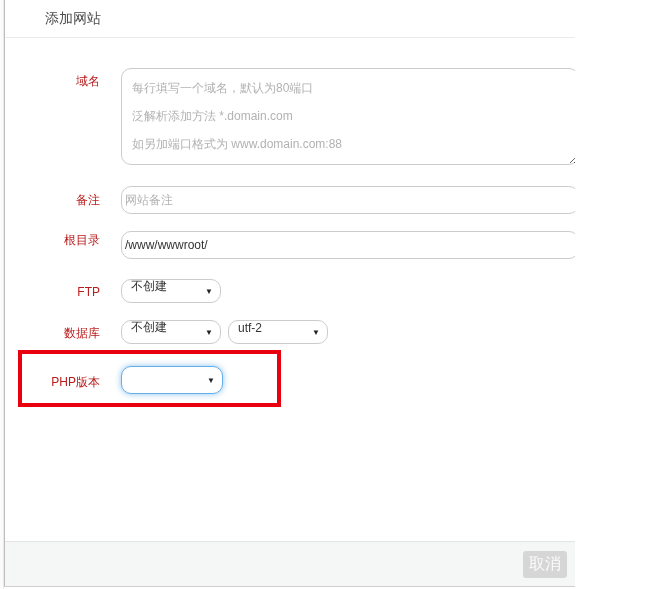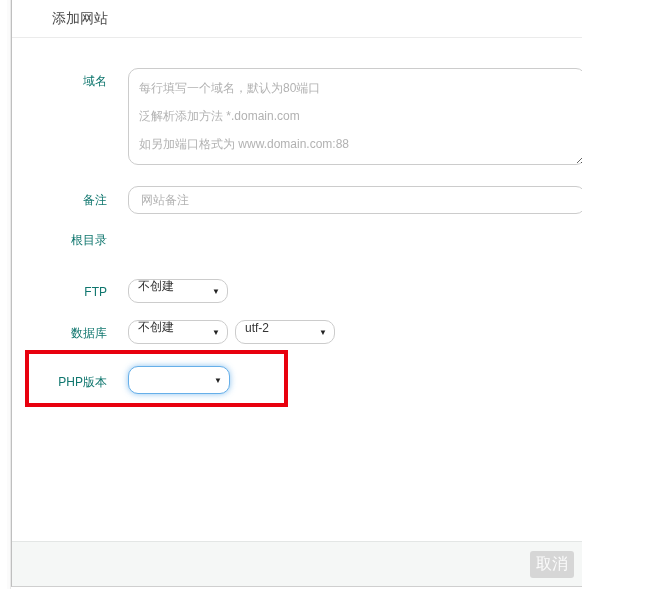--- a/index.html
+++ b/index.html
@@ -8,21 +8,20 @@
     font-family: "Liberation Sans", "DejaVu Sans", sans-serif;
     font-size: 12px;
     color: #444;
   }
   .canvas {
     position: relative;
     width: 575px;
     height: 589px;
     overflow: hidden;
     background: #fff;
-    margin-left: 7px;
   }
   
   .bg-strip {
     position:absolute; left:0; top:0; width:4px; height:589px;
     background:#fbfbfb; border-right:1px solid #e9e9e9;
   }
   .modal {
     position: absolute;
     left: 4px; top: 0;
     width: 636px; height: 587px;
@@ -49,21 +48,21 @@
     display: flex; align-items: flex-end; justify-content: center;
     font-size: 12px; line-height: 1;
     padding-bottom: 4px;
     cursor: pointer;
     z-index: 30;
   }
   .form-label {
     position: absolute;
     left: 15px; width: 80px;
     text-align: right;
-    color: #0f766e;
+    color: #b91c1c;
     line-height: 16px;
   }
   .txt-input, .domain-textarea, .sel {
     position: absolute;
     background: #fff;
     border: 1px solid #ccc;
     border-radius: 10px;
     font-family: inherit;
     font-size: 12px;
     color: #333;
@@ -72,21 +71,21 @@
     left: 116px; top: 68px;
     width: 458px; height: 97px;
     padding: 5px 10px;
     line-height: 28px;
     resize: both;
     outline: none;
   }
   .domain-textarea::placeholder { color: #b2b2b2; }
   .txt-input {
     left: 116px; width: 458px; height: 28px;
-    padding: 0 12px;
+    padding: 0 3px;
     outline: none;
   }
   .txt-input::placeholder { color: #b2b2b2; }
   .input-remark { top: 186px; }
   .input-root { top: 231px; }
   .folder-btn {
     position: absolute; left: 579px; top: 233px;
     width: 22px; height: 20px;
     cursor: pointer;
     display:flex; align-items:center; justify-content:center;
@@ -151,20 +150,21 @@
 
     <label class="form-label" style="top:73px">域名</label>
     <textarea class="domain-textarea" placeholder="每行填写一个域名，默认为80端口
 泛解析添加方法 *.domain.com
 如另加端口格式为 www.domain.com:88" style=""></textarea>
 
     <label class="form-label" style="top:192px">备注</label>
     <input class="txt-input input-remark" type="text" placeholder="网站备注" style="">
 
     <label class="form-label" style="top:232px">根目录</label>
+    <input class="txt-input input-root" type="text" value="/www/wwwroot/" style="">
     <span class="folder-btn">
       <svg width="19" height="15" viewBox="0 0 19 15">
         <path d="M0.5 1 L7 1 L9 3.2 L17 3.2 L17 5 L0.5 5 Z" fill="#3d3d3d"></path>
         <path d="M2.4 6 L19 6 L16 14.5 L0.5 14.5 L0.5 9 Z" fill="#3d3d3d"></path>
       </svg>
     </span>
 
     <label class="form-label" style="top:284px">FTP</label>
     <div class="sel sel-ftp">
       <span>不创建</span>

